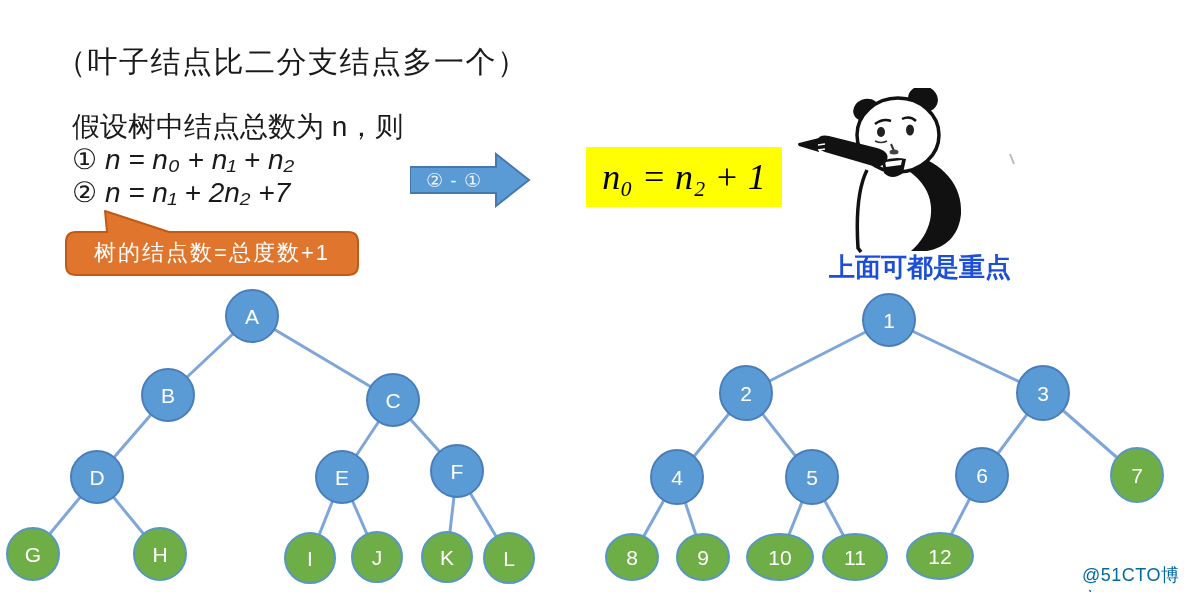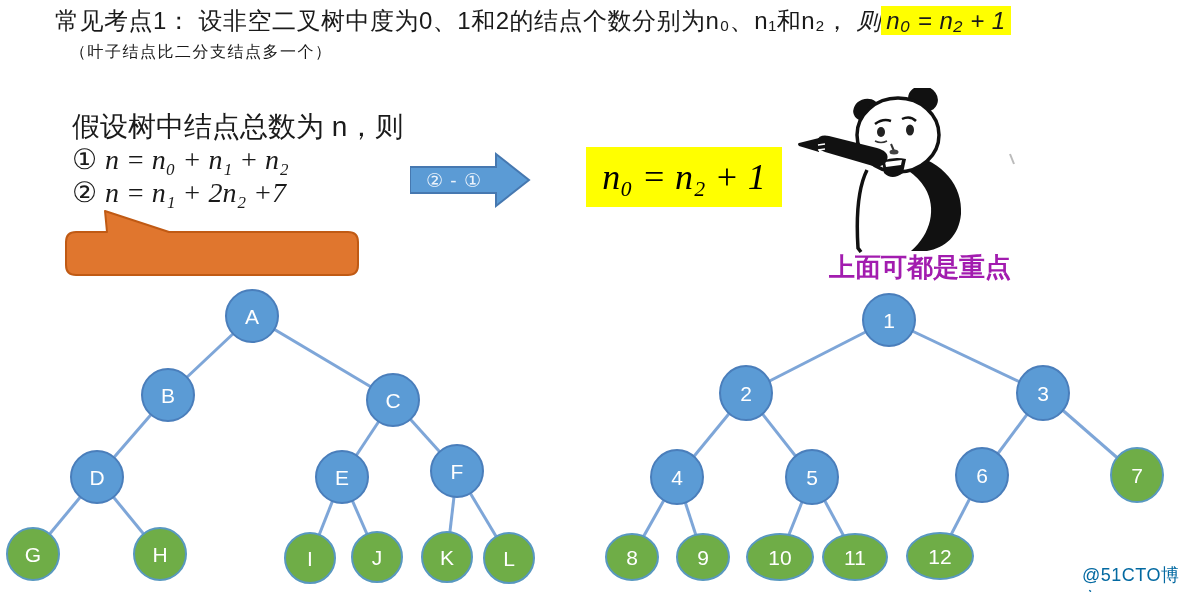--- a/index.html
+++ b/index.html
@@ -1,29 +1,29 @@
 <!DOCTYPE html>
 <html><head>
 <meta charset="utf-8">
 <style>
   html,body{margin:0;padding:0;background:#fff;}
   .canvas{position:relative;width:1184px;height:592px;background:#ffffff;overflow:hidden;
           font-family:"Liberation Sans","DejaVu Sans",sans-serif;color:#1a1a1a;}
   .abs{position:absolute;}
   .title1{left:55px;top:5px;font-size:24px;white-space:nowrap;letter-spacing:.5px;}
-  .title2{left:70px;top:42px;font-size:16px;letter-spacing:1.5px;}
+  .title2{left:56px;top:42px;font-size:30px;letter-spacing:1.5px;}
   .it{font-style:italic;}
   .hl{background:#FFFF00;padding:1px 5px;}
   .deriv{left:72px;top:110px;font-size:28px;line-height:33px;white-space:nowrap;}
-  .formula{font-style:italic;font-family:Liberation Serif, serif;}
+  .formula{font-style:italic;font-family:Liberation Sans, sans-serif;}
   .callout-text{left:66px;top:231px;width:292px;height:44px;display:flex;align-items:center;justify-content:center;
                 font-size:22px;color:#ffffff;letter-spacing:2px;white-space:nowrap;}
   .result{left:586px;top:147px;width:196px;height:60px;background:#FFFF00;display:flex;align-items:center;justify-content:center;
           font-size:36px;font-style:italic;font-family:"Liberation Serif","DejaVu Serif",serif;color:#000;white-space:nowrap;}
-  .caption{left:808px;top:250px;width:224px;text-align:center;font-size:26px;font-weight:bold;color:#a21caf;white-space:nowrap;}
+  .caption{left:808px;top:250px;width:224px;text-align:center;font-size:26px;font-weight:bold;color:#1d4ed8;white-space:nowrap;}
   .watermark{left:1082px;top:563px;font-size:18px;color:#0369a1;letter-spacing:.5px;}
   svg{position:absolute;left:0;top:0;}
   .callout-svg{left:60px;top:205px;}
   .arrow-svg{left:410px;top:150px;}
   .panda-svg{left:795px;top:88px;}
   .trees-svg{left:0;top:0;}
   .node-label{font-family:"Liberation Sans","DejaVu Sans",sans-serif;font-size:21px;fill:#ffffff;}
   .arrow-label{font-family:"Liberation Sans","DejaVu Sans",sans-serif;font-size:19px;fill:#EAF2FB;letter-spacing:1px;}
 </style>
 </head>
@@ -149,34 +149,32 @@
           <ellipse cx="855" cy="557" rx="32" ry="23" fill="#6FAD47" stroke="#5898C0" stroke-width="2"></ellipse>
           <text x="855" y="557" text-anchor="middle" dominant-baseline="central" class="node-label">11</text>
         </g>
         <g>
           <ellipse cx="940" cy="556" rx="33" ry="23" fill="#6FAD47" stroke="#5898C0" stroke-width="2"></ellipse>
           <text x="940" y="556" text-anchor="middle" dominant-baseline="central" class="node-label">12</text>
         </g>
       </g>
     </svg>
 
-  <div class="abs title1">
-    <span>常见考点1： 设非空二叉树中度为0、1和2的结点个数分别为n₀、n₁和n₂， </span><span class="it">则</span><span class="hl it">n₀ = n₂ + 1</span>
-  </div>
   <div class="abs title2">（叶子结点比二分支结点多一个）</div>
 
   <div class="abs deriv">
     <div>假设树中结点总数为 n，则</div>
     <div><span>①</span> <span class="formula">n = n₀ + n₁ + n₂</span></div>
     <div><span>②</span> <span class="formula">n = n₁ + 2n₂ +7</span></div>
   </div>
 
   <svg class="callout-svg" width="310" height="75" viewBox="0 0 310 75">
     <path d="M 47 27 L 45 6 L 109 27 L 288 27 Q 298 27 298 37 L 298 60 Q 298 70 288 70 L 16 70 Q 6 70 6 60 L 6 37 Q 6 27 16 27 Z" fill="#E0762E" stroke="#C05A14" stroke-width="2" stroke-linejoin="round"></path>
   </svg>
+  <div class="abs callout-text">树的结点数=总度数+1</div>
 
   <svg class="arrow-svg" width="122" height="60" viewBox="0 0 122 60">
     <polygon points="0,17 86,17 86,4 119,30 86,56 86,43 0,43" fill="#5B9BD5" stroke="#4678B0" stroke-width="2"></polygon>
     <text x="44" y="30" text-anchor="middle" dominant-baseline="central" class="arrow-label">② - ①</text>
   </svg>
 
   <div class="abs result">n₀ = n₂ + 1</div>
 
   <svg class="panda-svg" width="230" height="165" viewBox="0 0 230 165">
 

